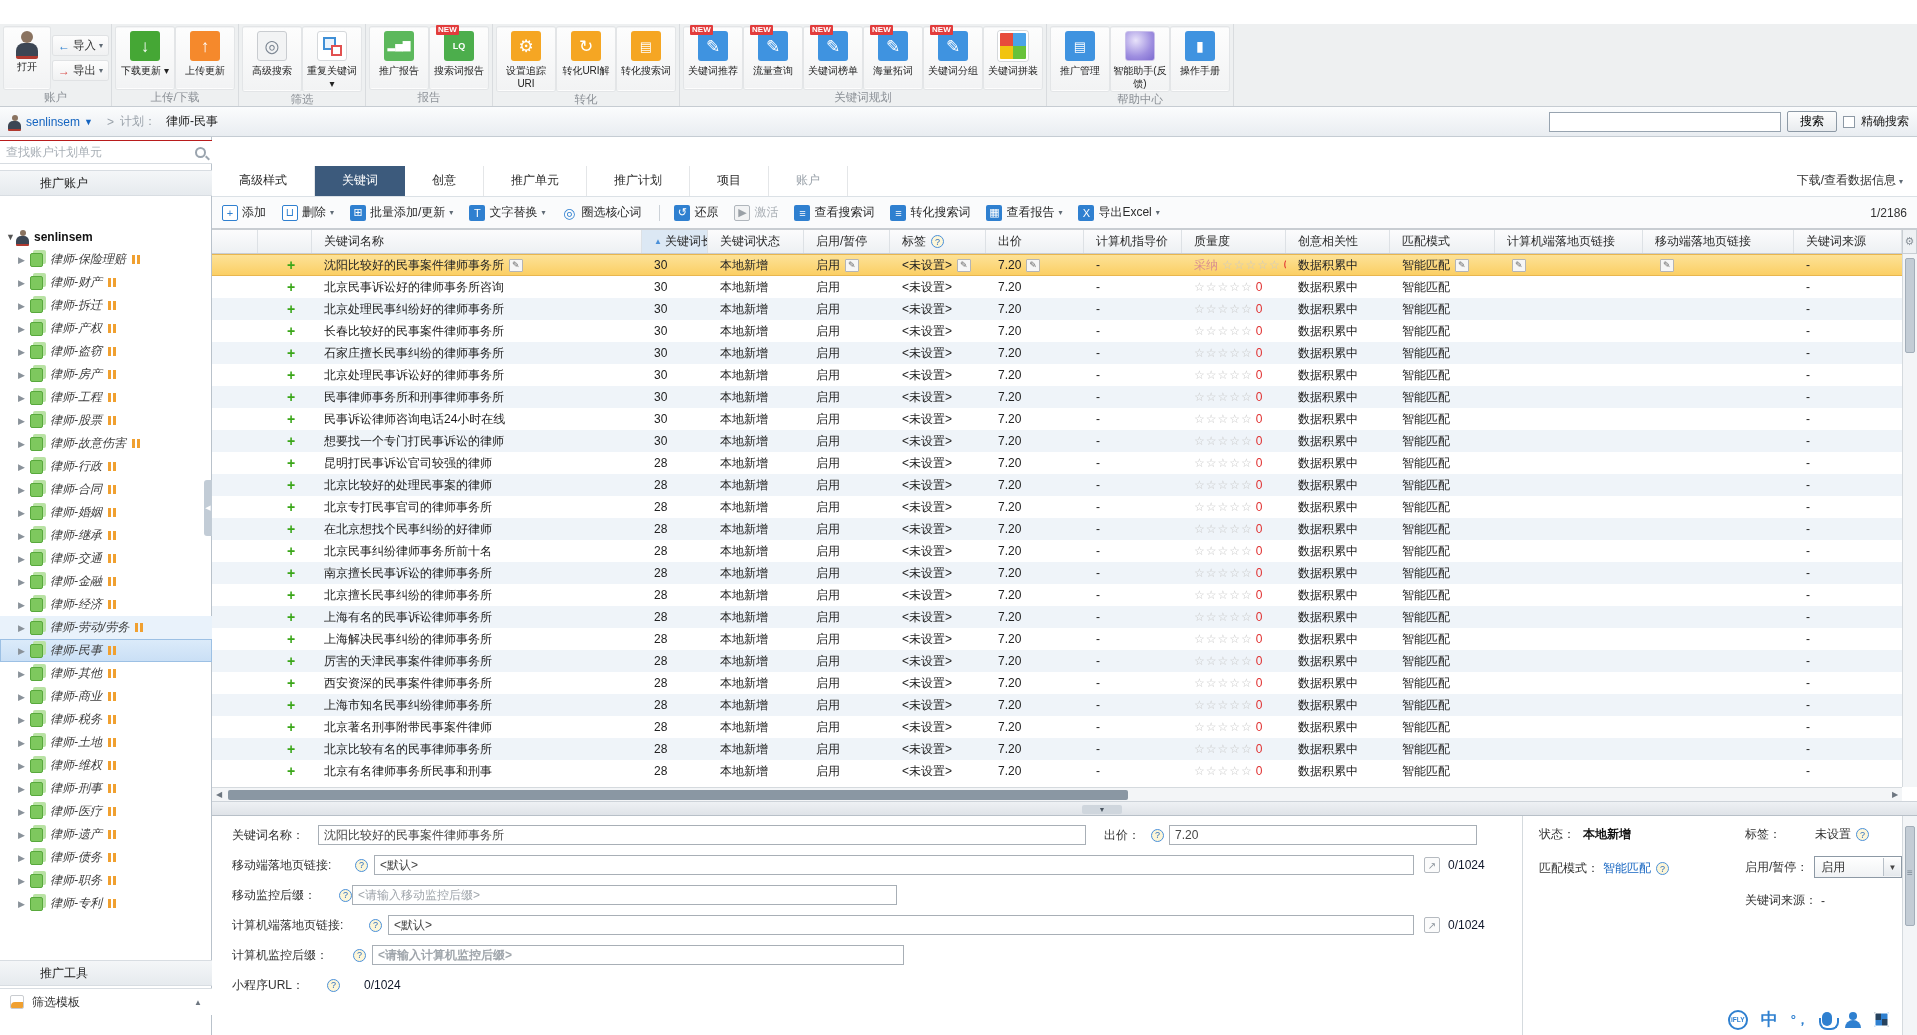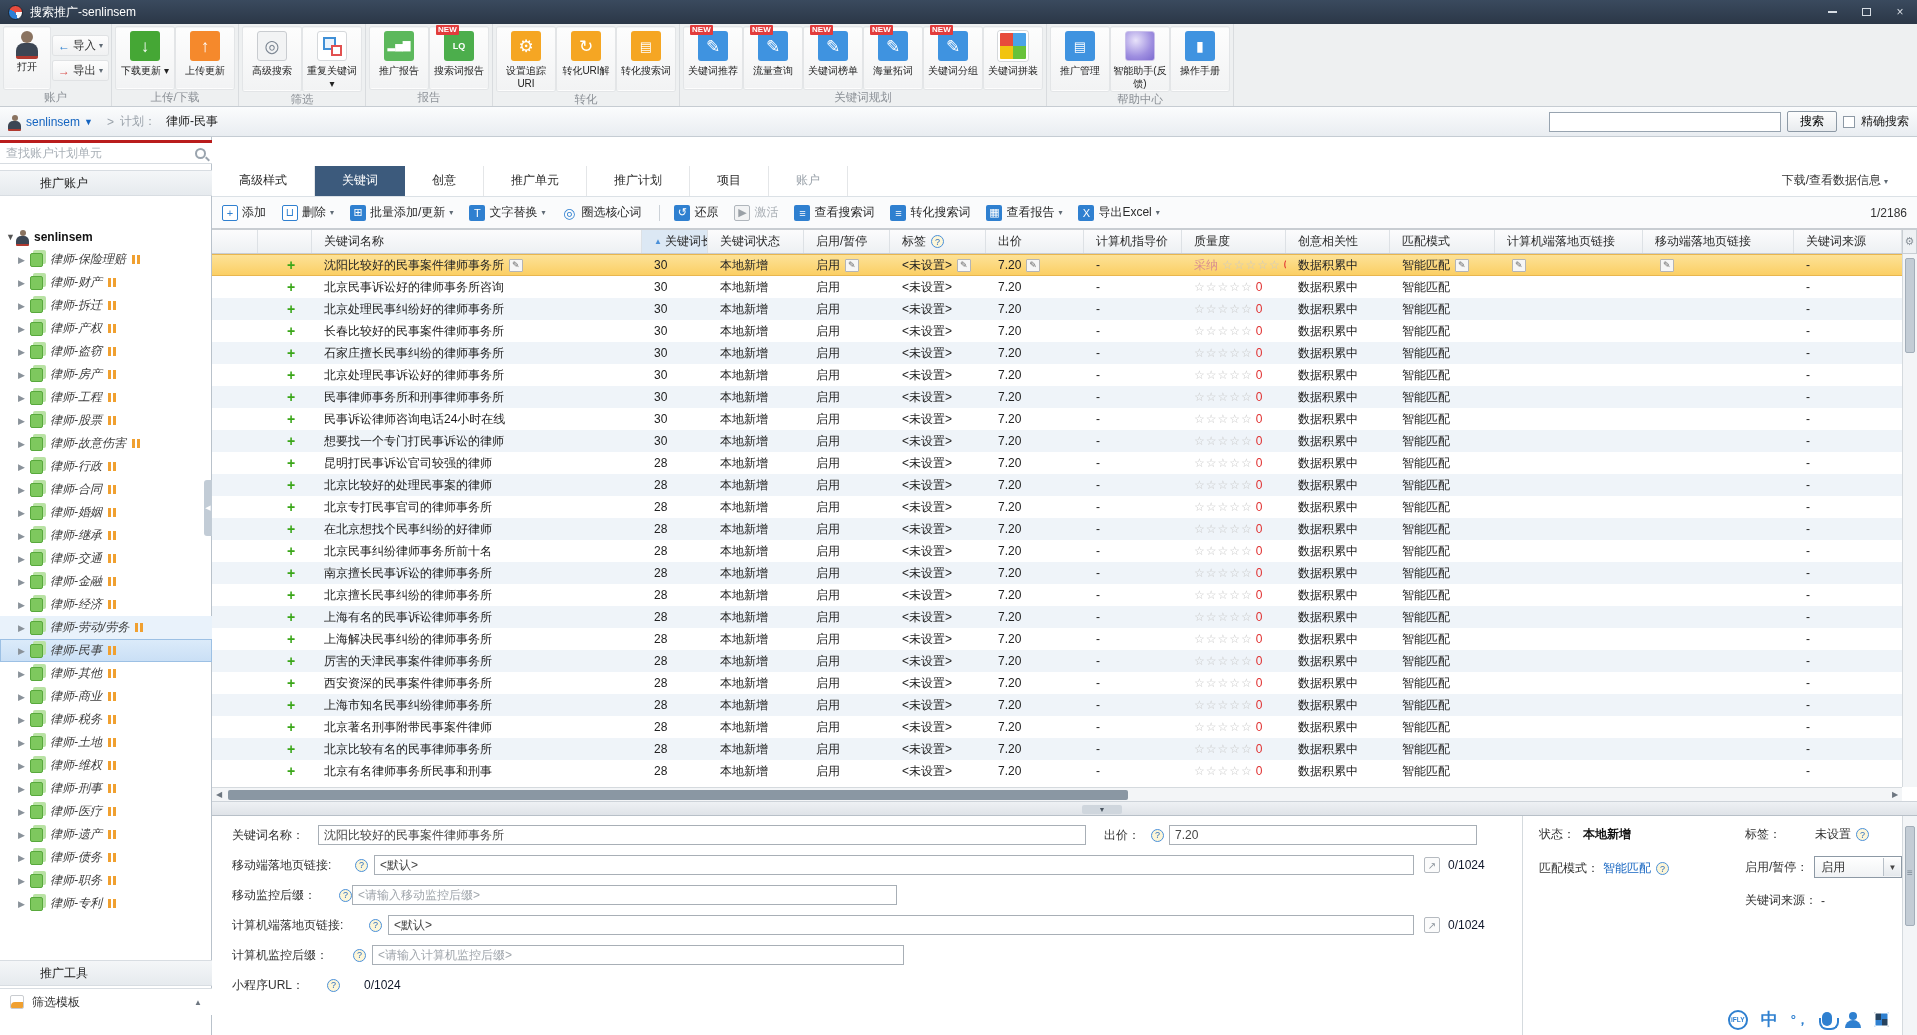--- a/index.html
+++ b/index.html
@@ -53,21 +53,21 @@
 .crumb-gt{color:#9aa2aa;margin-right:6px}
 .crumb-lbl{color:#9aa2aa;margin-right:10px}
 .crumb-val{color:#222}
 .topsearch{margin-left:auto;display:flex;align-items:center;gap:6px}
 .topsearch input[type=text]{width:232px;height:20px;border:1px solid #98a4b0;padding:0 4px;font-size:12px}
 .btn-search{height:21px;padding:0 12px;border:1px solid #8d99a5;background:linear-gradient(#fdfdfd,#e8ebee);font-size:12px;border-radius:2px}
 .chk{width:12px;height:12px;border:1px solid #8d99a5;background:#fff;display:inline-block}
 .chklbl{color:#222}
 
 .sidebar{position:absolute;left:0;top:137px;width:212px;bottom:0;background:#fff;border-right:1px solid #b9c2cb}
-.sb-search{position:absolute;left:0;top:3px;width:212px;height:24px;border-top:3px solid #b91c1c;border-bottom:1px solid #d7dce1;display:flex;align-items:center;background:#fff;padding:0 6px}
+.sb-search{position:absolute;left:0;top:3px;width:212px;height:24px;border-top:1px solid #b91c1c;border-bottom:1px solid #d7dce1;display:flex;align-items:center;background:#fff;padding:0 6px}
 .sb-search input{flex:1;border:0;outline:0;font-size:12px;color:#333}
 .sb-search input::placeholder{color:#a8afb6}
 .mag{width:11px;height:11px;border:2px solid #9aa4ae;border-radius:50%;position:relative;margin-left:4px}
 .mag:after{content:"";position:absolute;left:8px;top:8px;width:5px;height:2px;background:#9aa4ae;transform:rotate(45deg)}
 .sb-head{position:absolute;left:0;width:212px;height:26px;background:linear-gradient(#f4f6f8,#e6eaee);border-top:1px solid #d8dde2;border-bottom:1px solid #d8dde2;line-height:25px;padding-left:40px;color:#222}
 .tree{position:absolute;left:0;top:88px;width:212px}
 .titem{height:23px;display:flex;align-items:center;font-style:italic;color:#3c3c3c;cursor:default;position:relative}
 .titem .arr{width:10px;margin-left:18px;color:#8a929a;font-size:9px;font-style:normal}
 .titem.root{font-style:normal;font-weight:bold;color:#111}
 .titem.root .arr{margin-left:6px;color:#555}
@@ -79,21 +79,21 @@
 .sb-filter{position:absolute;left:0;top:851px;width:212px;height:27px;border-top:1px solid #d8dde2;display:flex;align-items:center;background:#fff}
 .fdoc{width:14px;height:14px;background:#fff;border:1px solid #c9ccd0;border-radius:2px;margin:0 8px 0 10px;position:relative;overflow:hidden}
 .fdoc:after{content:"";position:absolute;left:0;bottom:0;width:14px;height:6px;background:#f0a030;border-radius:4px 0 0 0}
 .sb-collapse{position:absolute;left:204px;top:343px;width:8px;height:56px;background:#c2ccd6;border-radius:3px 0 0 3px;display:flex;align-items:center;justify-content:center;color:#fff;font-size:7px}
 
 .main{position:absolute;left:212px;top:137px;right:0;bottom:0;background:#fff}
 .tabrow{position:absolute;left:0;top:29px;right:0;height:30px;display:flex;align-items:flex-end;background:#fff}
 .tab{height:30px;line-height:29px;padding:0 27px;color:#2b2b2b;border-right:1px solid #e4e6e8;cursor:default}
 .tab.active{background:#3c5a7c;color:#fff;border-right:0}
 .tab.dis{color:#9aa2aa}
-.datalink{margin-left:auto;margin-right:29px;line-height:29px;color:#333}
+.datalink{margin-left:auto;margin-right:14px;line-height:29px;color:#333}
 .datalink .dd{margin-left:3px}
 
 .toolbar{position:absolute;left:0;top:59px;right:0;height:33px;background:#fafbfc;border-top:1px solid #dbe1e6;border-bottom:1px solid #c8cdd2;display:flex;align-items:center;padding:0 10px}
 .tbitem{display:flex;align-items:center;gap:4px;margin-right:16px;color:#2b2b2b;cursor:default}
 .tbitem.dis{color:#a8aeb4}
 .tbsep{width:1px;height:16px;background:#ccd2d8;margin:0 14px 0 2px}
 .tbic{width:16px;height:16px;display:inline-flex;align-items:center;justify-content:center;font-size:11px;border-radius:2px}
 .tbic.outline{border:1px solid #2f80d0;color:#2f80d0;background:#fff}
 .tbic.fill{background:#2f80d0;color:#fff}
 .tbic.plain{color:#2f80d0;font-size:14px}
@@ -153,33 +153,20 @@
 .icperson{width:16px;height:16px;position:relative}
 .icperson:before{content:"";position:absolute;left:4px;top:0;width:8px;height:8px;border-radius:50%;background:#2f80d0}
 .icperson:after{content:"";position:absolute;left:0;top:8px;width:16px;height:8px;border-radius:8px 8px 0 0;background:#2f80d0}
 .icgrid{width:15px;height:15px;background:conic-gradient(#2f80d0 0 25%,#26425e 25% 50%,#2f80d0 50% 75%,#26425e 75%);clip-path:inset(0);border-radius:2px;box-shadow:inset 0 0 0 1.5px #fff}
 </style>
 </head>
 <body>
 
 <div class="app">
 
-  <div class="titlebar">
-    <span class="applogo"></span>
-    <span class="titletext">搜索推广-senlinsem</span>
-    <div class="wincontrols">
-      <span class="winbtn">
-          <span class="bar"></span>
-        </span>
-      <span class="winbtn">
-          <span class="box"></span>
-        </span>
-      <span class="winbtn">×</span>
-    </div>
-  </div>
 
   <div class="ribbon">
     <div style="display:flex">
         <div class="rgroup">
           <div class="rbtns">
             <div class="rbtn open">
               <span class="av26"></span>
               <div class="rlabel">打开</div>
             </div>
             <div class="impexp">
@@ -1693,21 +1680,21 @@
       <div class="drow" style="top:98px">
         <span class="dlabel" style="width:126px">计算机端落地页链接:</span>
         <span class="help">?</span>
         <input style="width: 1026px; margin-left: 6px;" value="&lt;默认&gt;">
         <span class="editbox">↗</span>
         <span class="counter">0/1024</span>
       </div>
       <div class="drow" style="top:128px">
         <span class="dlabel" style="width:110px">计算机监控后缀：</span>
         <span class="help">?</span>
-        <input style="width: 532px; margin-left: 6px;" placeholder="&lt;请输入计算机监控后缀&gt;">
+        <input style="width: 532px; margin-left: 6px; font-weight: bold;" placeholder="&lt;请输入计算机监控后缀&gt;">
       </div>
       <div class="drow" style="top:158px">
         <span class="dlabel" style="width:84px">小程序URL：</span>
         <span class="help">?</span>
         <span class="counter" style="margin-left:24px">0/1024</span>
       </div>
 
       <div class="rpanel">
         <div class="rp" style="left:16px;top:10px">
           <span class="lab">状态：</span>

